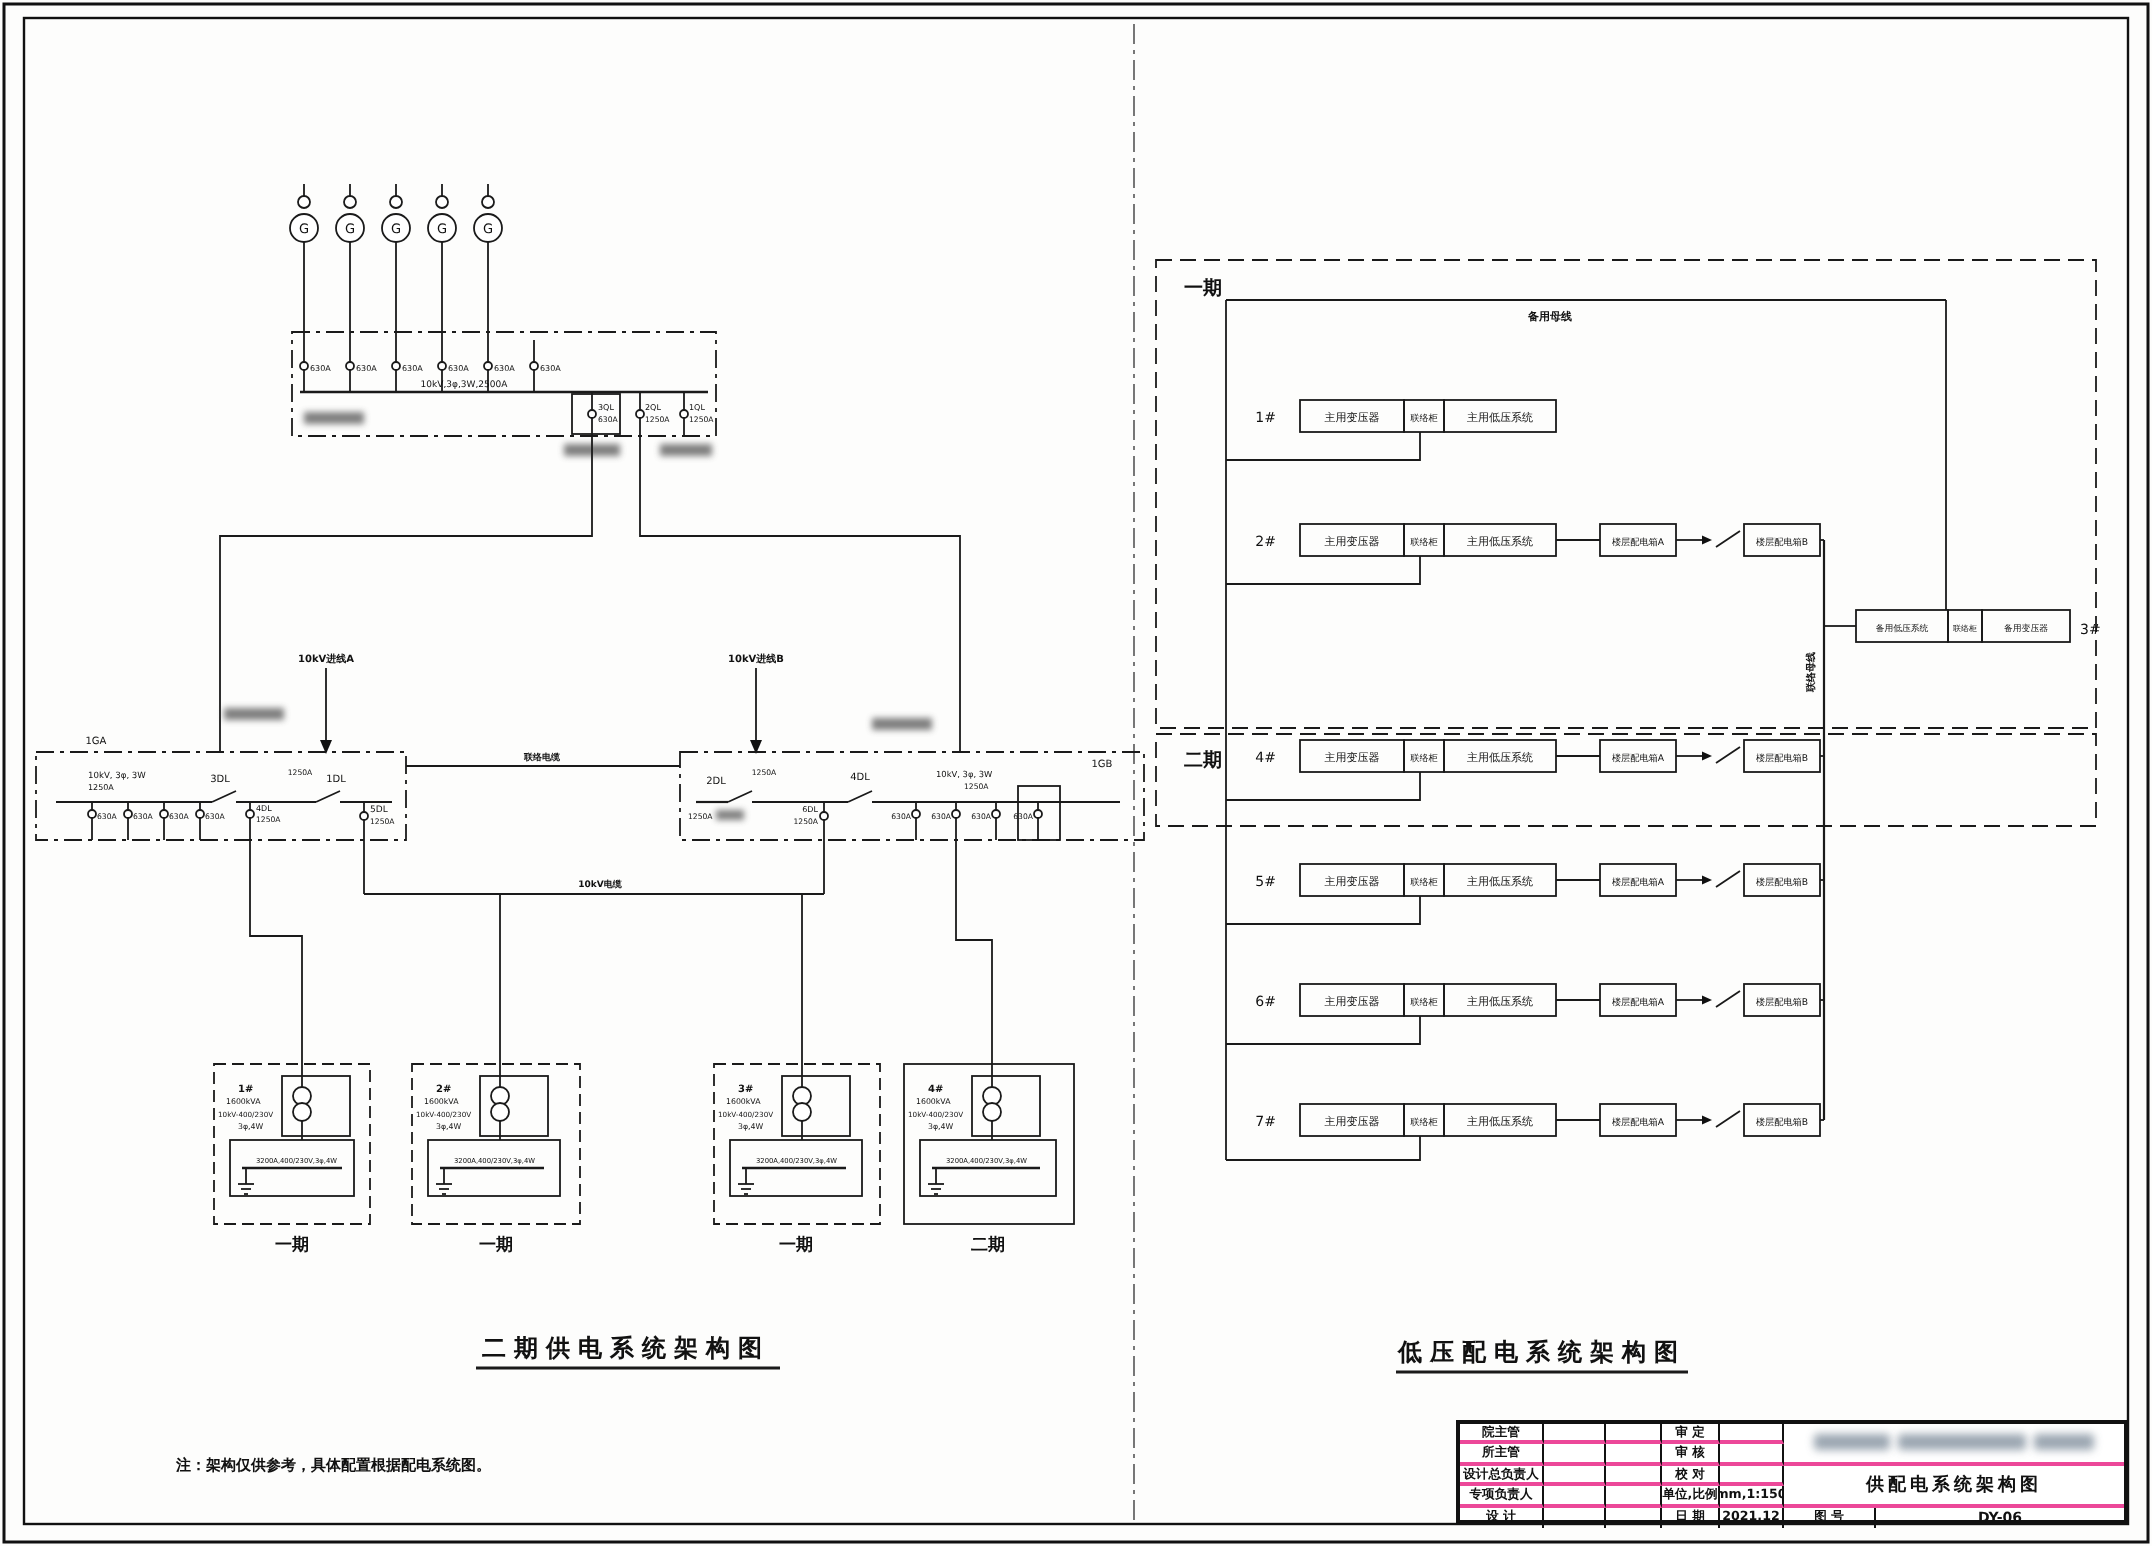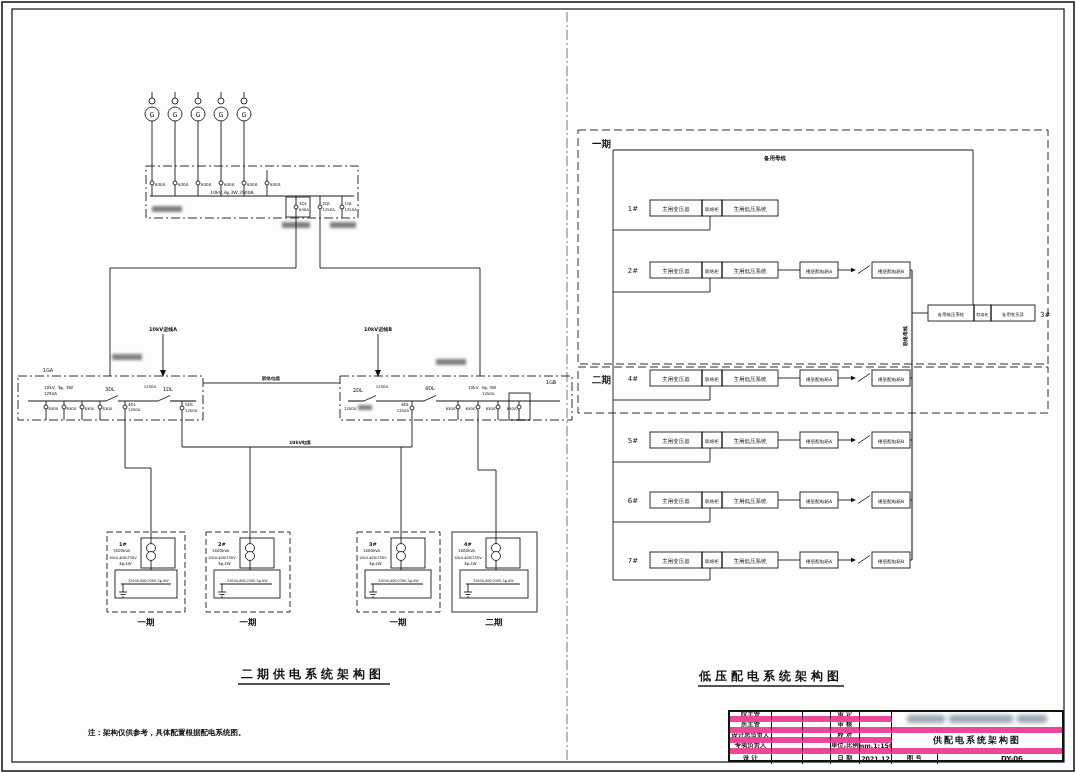--- a/index.html
+++ b/index.html
@@ -7,21 +7,21 @@
         font-family:"DejaVu Sans","Liberation Sans",sans-serif;overflow:hidden;}
   svg text{fill:#111;stroke:none;font-family:"DejaVu Sans","Liberation Sans",sans-serif;}
   svg .nd{fill:#fff;}
   svg .blur{filter:blur(1.6px);fill:#555;opacity:.75;stroke:none;}
   svg .arw{fill:#111;stroke:none;}
   svg .bold{font-weight:bold;}
   
   #tblock{position:absolute;left:728px;top:710px;width:336px;height:52px;
           border:2px solid #111;box-sizing:border-box;background:#fff;}
   #tblock .cell{position:absolute;box-sizing:border-box;border-right:1px solid #111;
-          border-bottom:6px solid #ec4899;display:flex;align-items:center;justify-content:center;
+          border-bottom:2px solid #ec4899;display:flex;align-items:center;justify-content:center;
           font-size:6.3px;font-weight:bold;color:#111;white-space:nowrap;overflow:hidden;}
   #tblock .nob{border-bottom:none;}
   #tblock .nor{border-right:none;}
   .redact{display:flex;gap:4px;align-items:center;justify-content:center;width:100%;}
   .redact span{display:inline-block;height:8px;background:#8a97a4;filter:blur(2px);opacity:.85;border-radius:2px;}
 </style>
 </head>
 <body>
 
 <div id="page">
@@ -479,16 +479,16 @@
 
   <div class="cell nor" style="left:162px;top:0;width:170px;height:20.8px">
     <div class="redact">
           <span style="width:38px"></span>
           <span style="width:64px"></span>
           <span style="width:30px"></span>
         </div>
   </div>
   <div class="cell nor" style="left:162px;top:20.8px;width:170px;height:20.8px;font-size:9px;letter-spacing:2px">供配电系统架构图</div>
   <div class="cell nob" style="left:162px;top:41.6px;width:46px;height:10.4px">图  号</div>
-  <div class="cell nob nor" style="left:220px;top:41.6px;width:124px;height:10.4px;font-size:7px">DY-06</div>
+  <div class="cell nob nor" style="left:208px;top:41.6px;width:124px;height:10.4px;font-size:7px">DY-06</div>
 </div>
 
 </div>
 
 </body></html>

